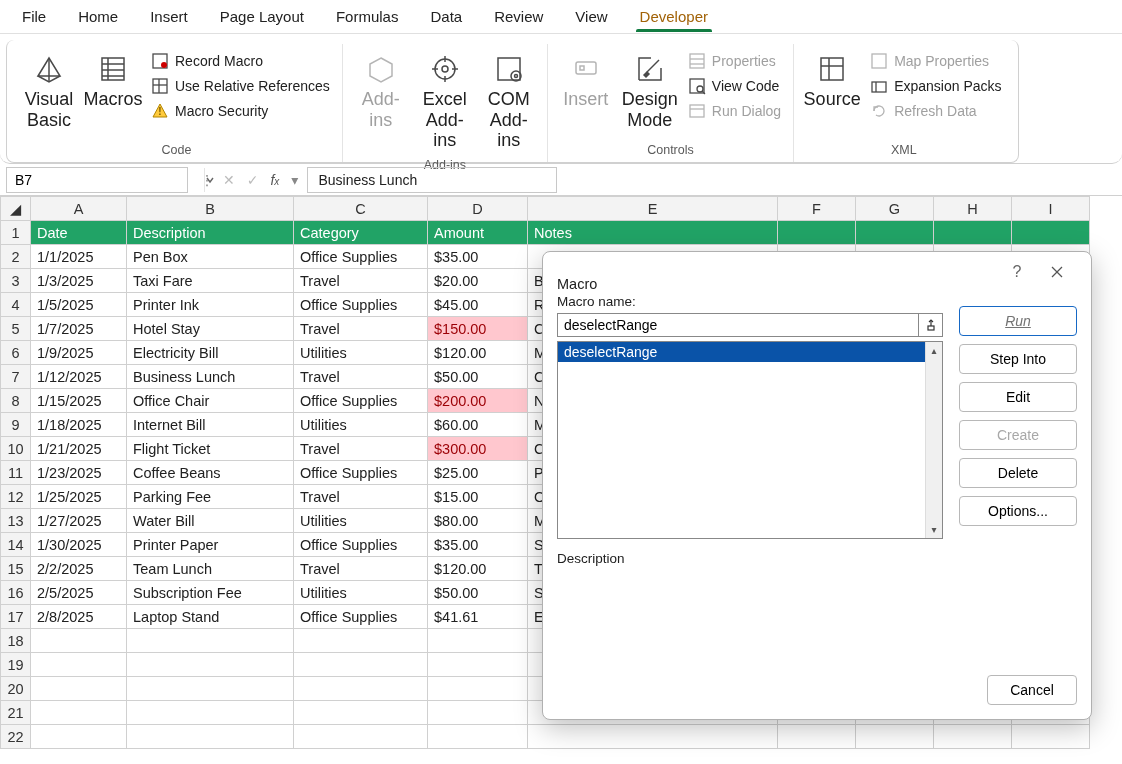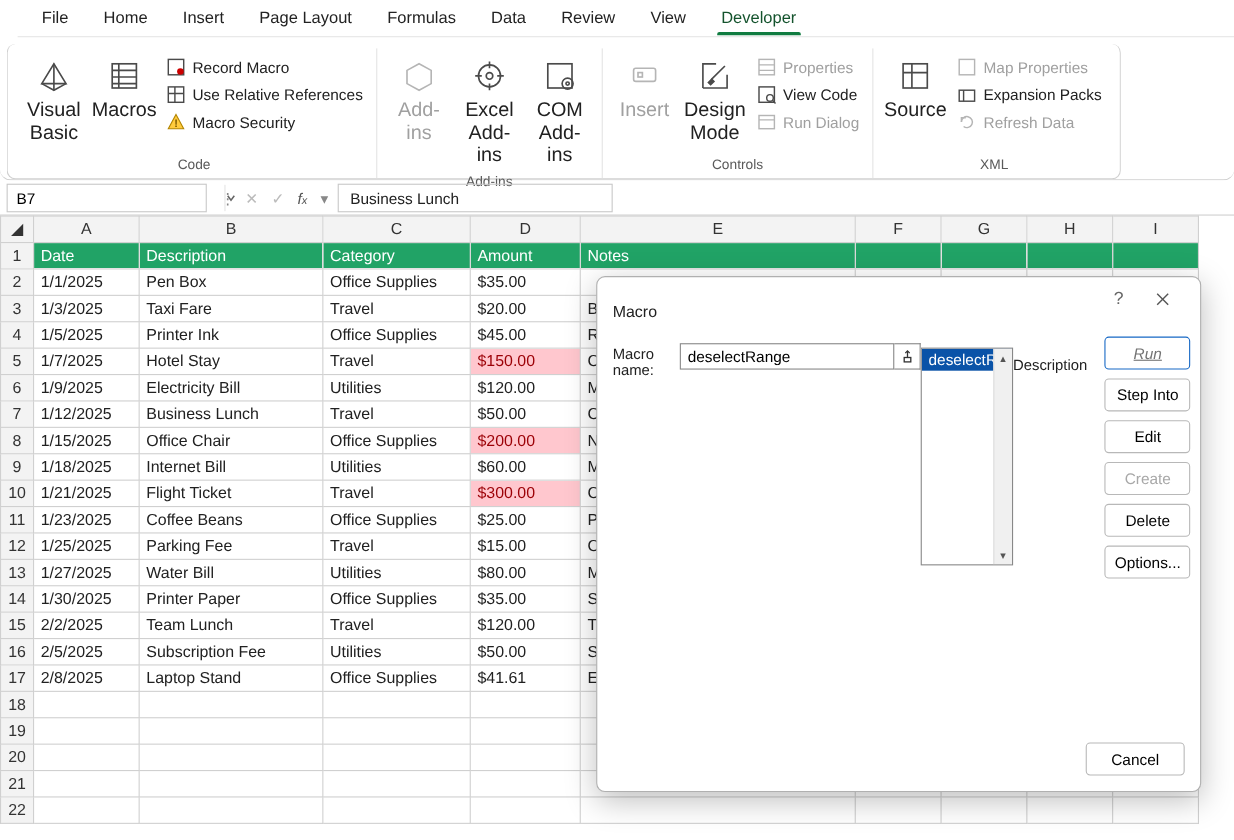--- a/index.html
+++ b/index.html
@@ -1,21 +1,21 @@
 <!DOCTYPE html>
 <html><head>
 <meta charset="utf-8">
 <style>
   * { box-sizing: border-box; margin: 0; padding: 0; }
   body { font-family: "Segoe UI", Arial, sans-serif; font-size: 14px; color: #212121; background:#fff; width:1122px; height:764px; overflow:hidden; position:relative; }
 
   
-  .menubar { display:flex; align-items:center; height:34px; padding:0 6px; border-bottom:1px solid #e0e0e0; gap:0;margin-left:16px; }
+  .menubar { display:flex; align-items:center; height:34px; padding:0 6px; border-bottom:1px solid #e0e0e0; gap:0; }
   .menubar .item { padding:6px 16px; font-size:15px; cursor:pointer; color:#222; }
-  .menubar .item.active { color:#14532d; position:relative; }
+  .menubar .item.active { color:#a16207; position:relative; }
   .menubar .item.active::after { content:""; position:absolute; left:12px; right:12px; bottom:-1px; height:3px; background:#107c41; border-radius:2px 2px 0 0; }
 
   
   .ribbon { display:flex; align-items:stretch; height:130px; border-bottom:1px solid #d0d0d0; background:#fff; padding:6px 6px 0 6px; border-radius:0 0 10px 10px; }
   .rgroup-wrap { background:#fff; border:1px solid #d0d0d0; border-top:none; border-radius:8px; margin:0; display:flex; padding:4px 4px 0 4px; }
   .rgroup { display:flex; flex-direction:column; border-right:1px solid #e4e4e4; padding:4px 8px 2px 8px; }
   .rgroup:last-child { border-right:none; }
   .rgroup .body { display:flex; align-items:flex-start; flex:1; gap:4px; }
   .rgroup .label { text-align:center; font-size:12.5px; color:#5a5a5a; padding:3px 0 3px 0; }
   .big-btn { display:flex; flex-direction:column; align-items:center; justify-content:flex-start; width:60px; padding:4px 2px; cursor:pointer; text-align:center; font-size:18px; line-height:1.15; gap:3px; border-radius:4px; }
@@ -46,21 +46,21 @@
   td.right { text-align:left; }
   tr.hdrrow td { background:#21a366; color:#fff; font-weight:normal; }
   td.red { background:#ffc7ce; color:#9c0006; }
 
   
   .dialog { position:absolute; left:542px; top:251px; width:550px; height:469px; background:#fff; border:1px solid #b0b0b0; border-radius:8px; box-shadow:0 8px 28px rgba(0,0,0,.25); display:flex; flex-direction:column; }
   .dlg-title { display:flex; align-items:flex-end; height:40px; padding:0 14px; font-size:14.5px; }
   .dlg-title .spacer { flex:1; }
   .dlg-help, .dlg-close { width:40px; height:40px; display:flex; align-items:center; justify-content:center; color:#666; cursor:pointer; font-size:16px; }
   .dlg-body { flex:1; padding:0 14px 10px 14px; display:flex; gap:16px; }
-  .dlg-left { flex:1; display:flex; flex-direction:row;margin-top:20px; }
+  .dlg-left { flex:1; display:flex; flex-direction:column; }
   .dlg-right { width:118px; display:flex; flex-direction:column; gap:8px; padding-top:14px; }
   .dlg-label { font-size:13.5px; margin-bottom:4px; margin-top:2px; }
   .name-row { display:flex; }
   .name-row input { flex:1; border:1px solid #888; height:24px; padding:0 6px; font-size:14px; }
   .name-row .picker { width:24px; height:24px; border:1px solid #888; border-left:none; display:flex; align-items:center; justify-content:center; cursor:pointer; }
   .listbox { border:1px solid #888; height:198px; margin-top:4px; position:relative; background:#fff; overflow:hidden; }
   .listbox .item { padding:2px 6px; font-size:14px; }
   .listbox .item.selected { background:#0a53a8; color:#fff; }
   .listbox .sb { position:absolute; right:0; top:0; bottom:0; width:17px; background:#f0f0f0; border-left:1px solid #ddd; display:flex; flex-direction:column; justify-content:space-between; }
   .listbox .sb .arr { height:17px; display:flex; align-items:center; justify-content:center; color:#555; font-size:10px; cursor:pointer; }

